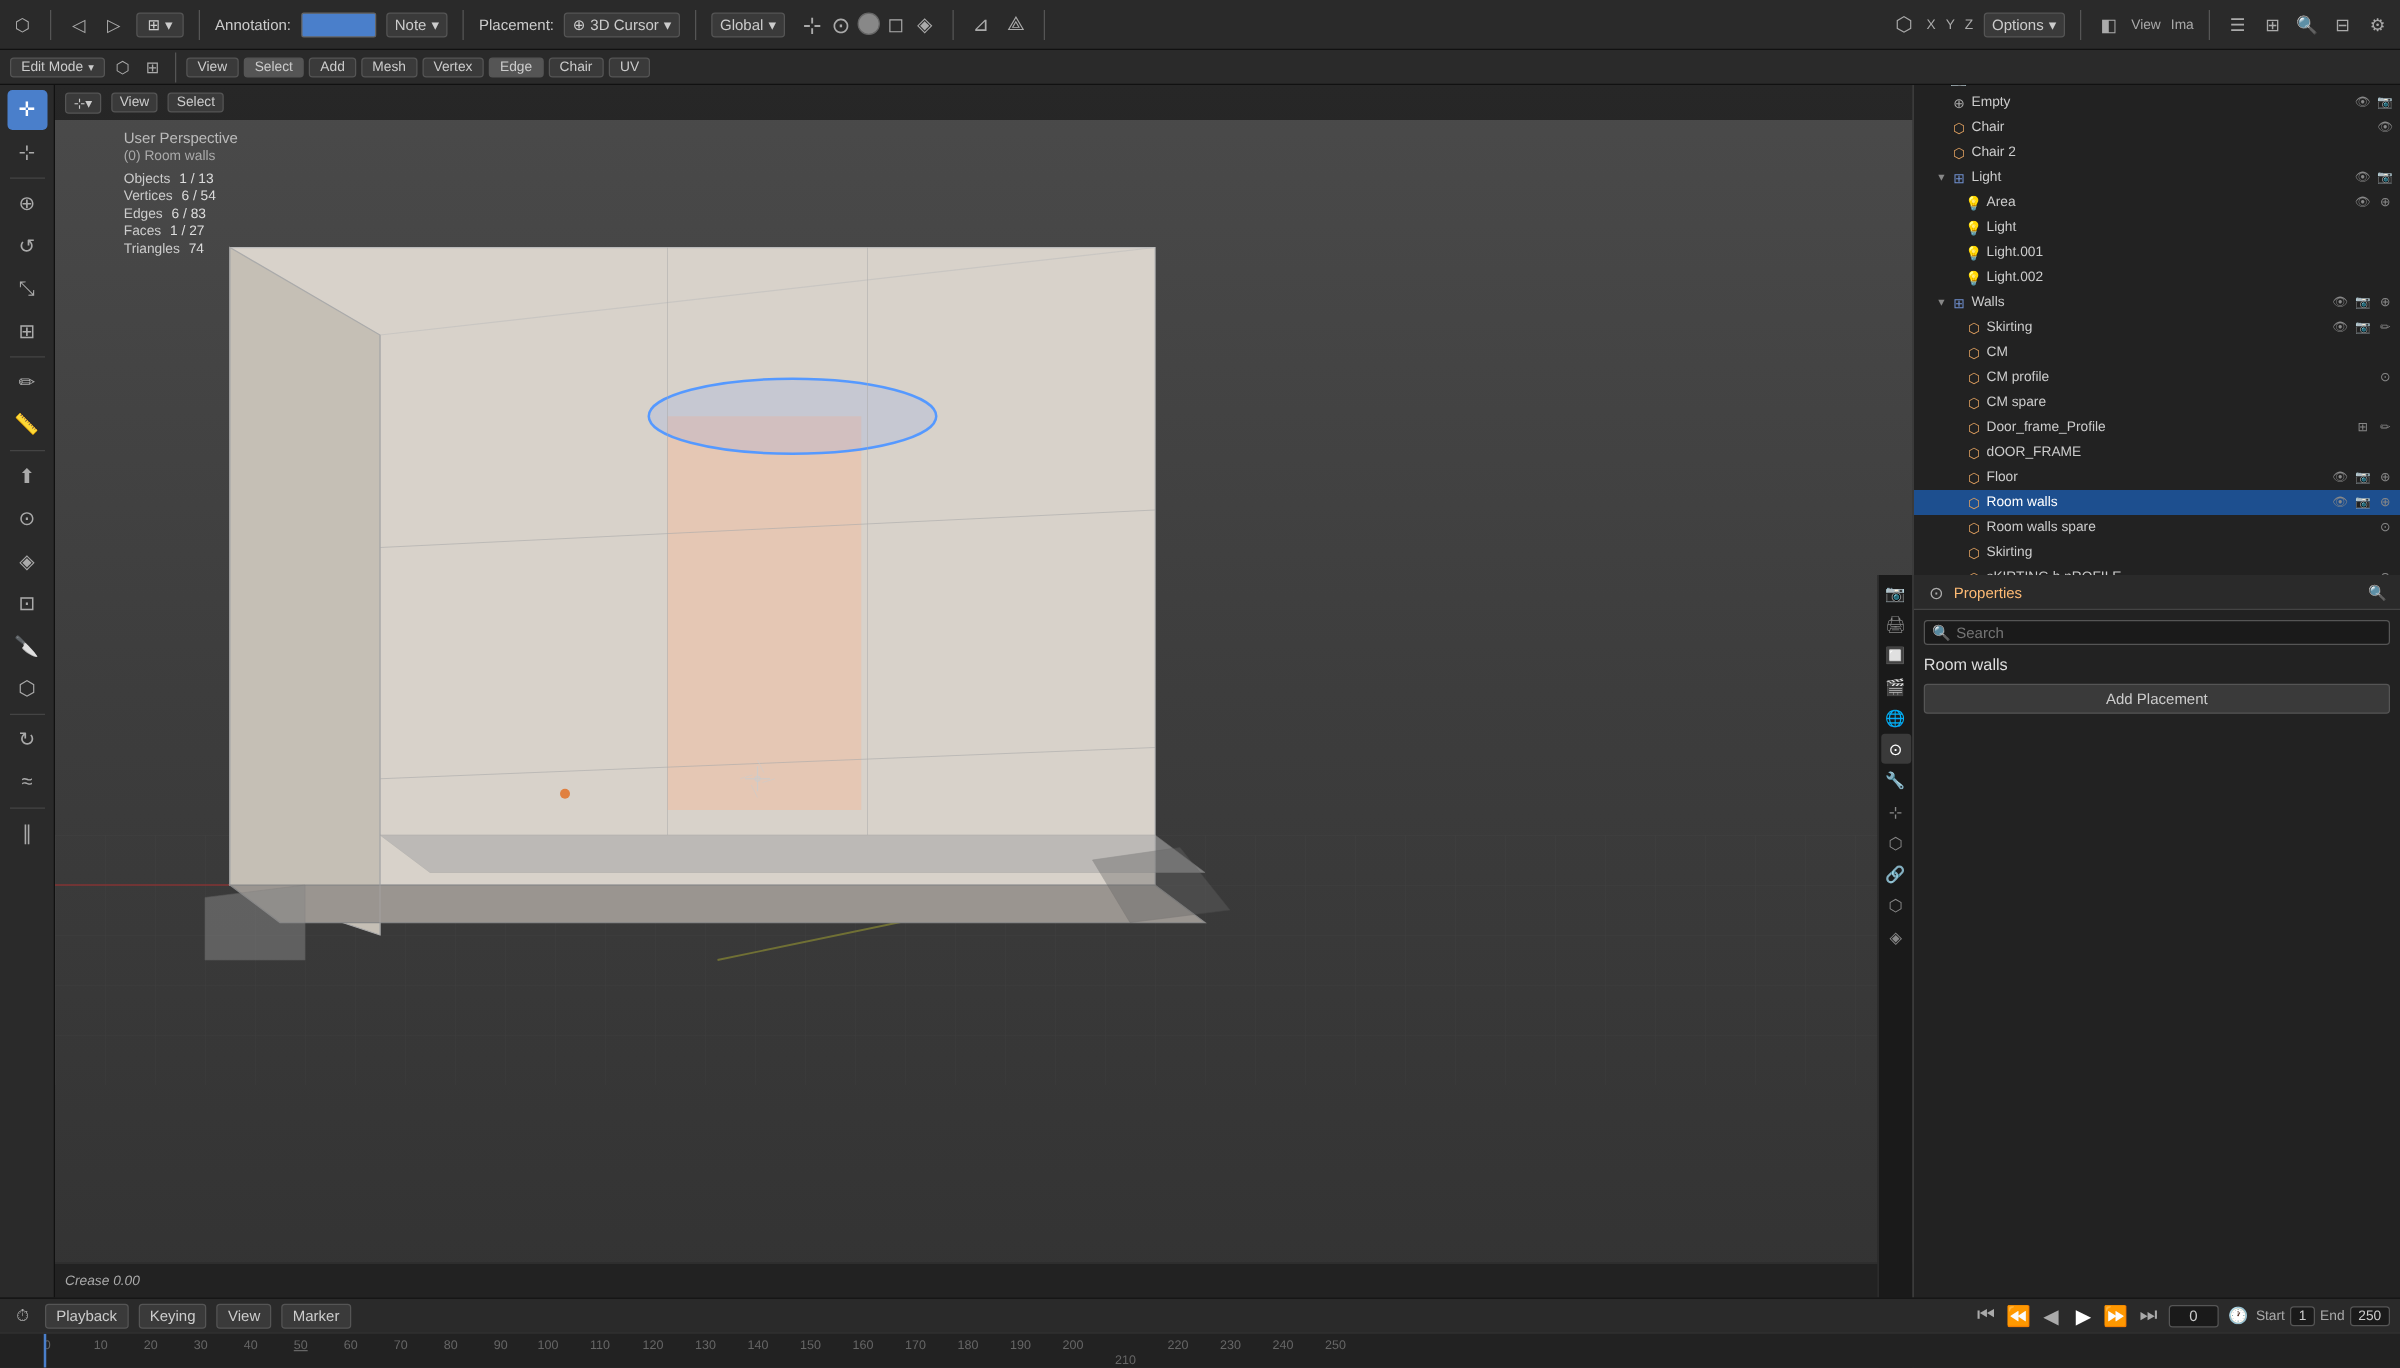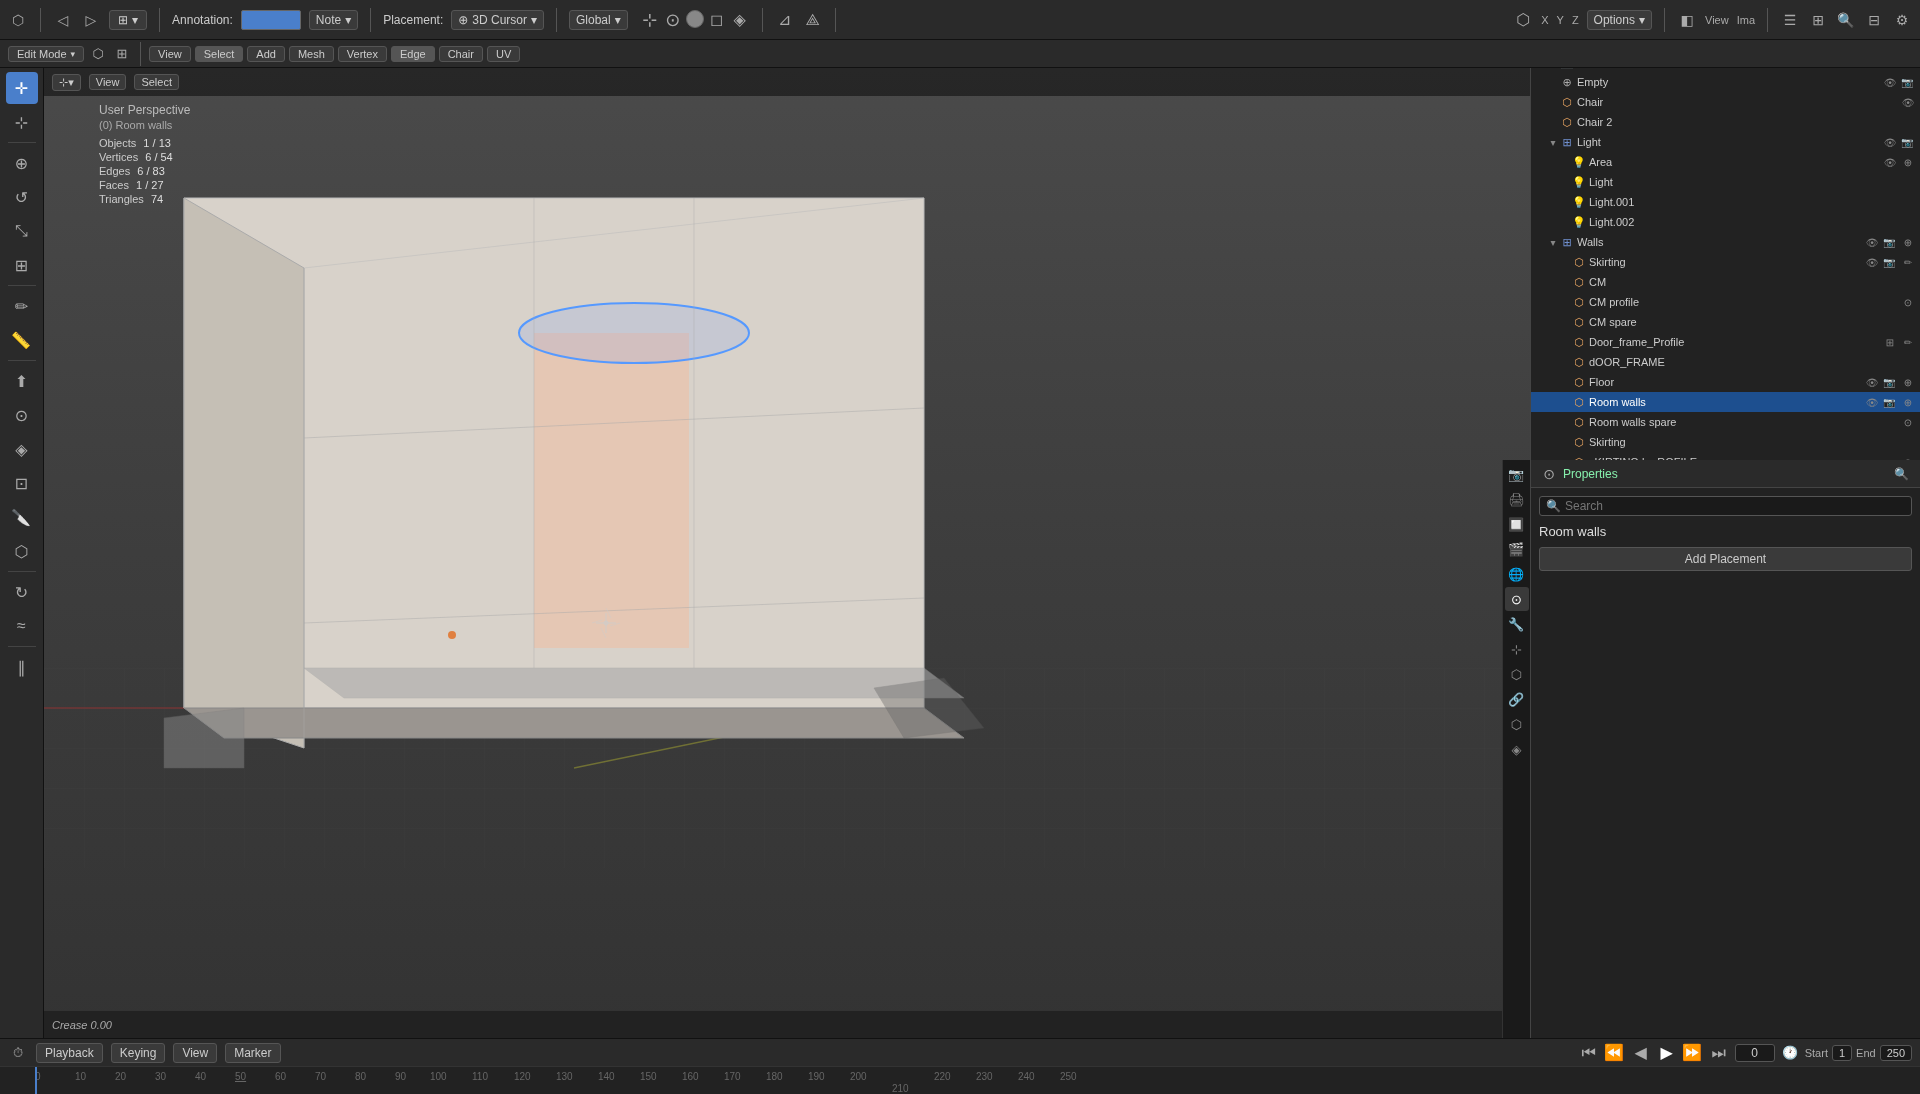--- a/index.html
+++ b/index.html
@@ -684,21 +684,21 @@
   <div class="props-tab" title="Particles">⊹</div>
   <div class="props-tab" title="Physics">⬡</div>
   <div class="props-tab" title="Constraints">🔗</div>
   <div class="props-tab" title="Data">⬡</div>
   <div class="props-tab" title="Material">◈</div>
 </div>
 
 <div id="props-panel">
   <div id="props-header">
     <div class="toolbar-icon">⊙</div>
-    <span style="font-size:12px;color:#86efac;margin-left:4px;">Properties</span>
+    <span style="font-size:12px;color:#fdba74;margin-left:4px;">Properties</span>
     <div style="margin-left:auto;display:flex;gap:4px;">
       <div class="toolbar-icon" style="font-size:12px;">🔍</div>
     </div>
   </div>
   <div class="props-body">
     
     <div style="margin-bottom:8px;display:flex;align-items:center;background:#1a1a1a;border:1px solid #555;border-radius:3px;padding:2px 6px;">
       <span style="color:#888;font-size:12px;">🔍</span>
       <input type="text" placeholder="Search" style="background: transparent; border: none; color: rgb(204, 204, 204); font-size: 12px; margin-left: 4px; outline: none; flex: 1 1 0%;">
     </div>

